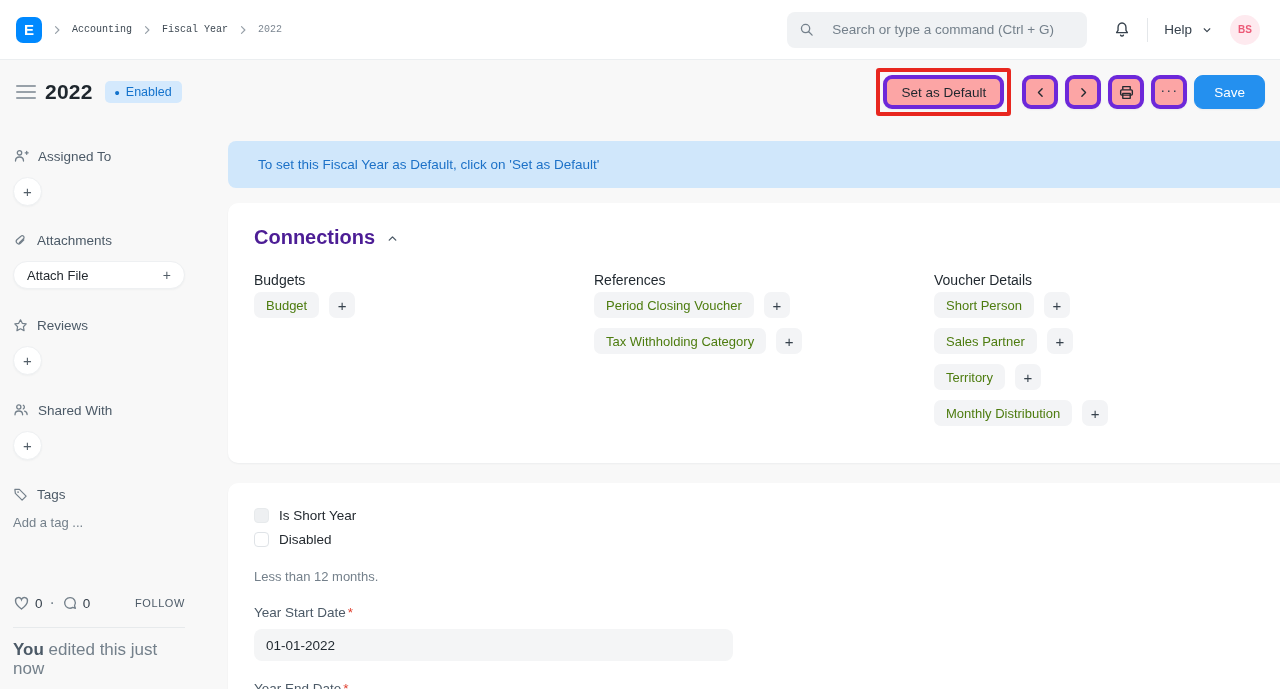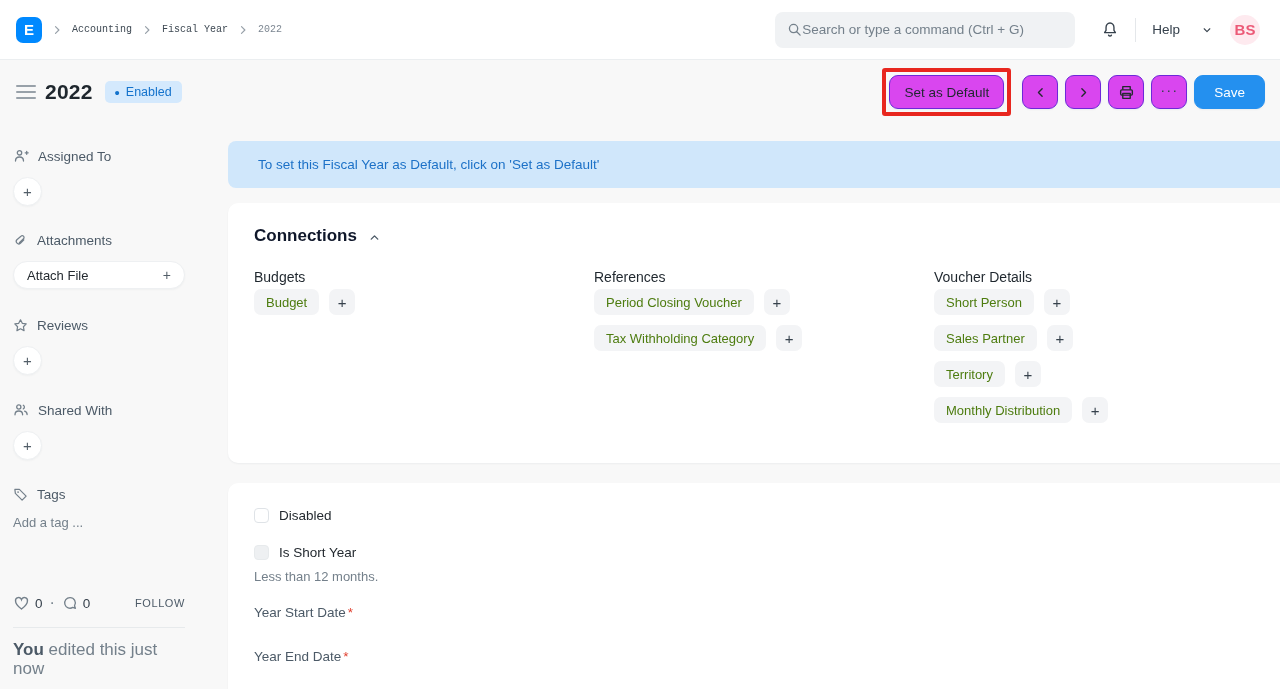--- a/index.html
+++ b/index.html
@@ -10,44 +10,44 @@
   
   .navbar { height:60px; background:#fff; border-bottom:1px solid #ebeef0;
     display:flex; align-items:center; padding:0 20px 0 16px; position:relative; z-index:5; }
   .logo { width:26px; height:26px; border-radius:7px; background:#0089ff; color:#fff;
     display:flex; align-items:center; justify-content:center; font-weight:700; font-size:15px; cursor:pointer; }
   .crumb-sep { color:#98a1a9; margin:0 9px; display:flex; }
   .crumb { font-size:10px; color:#3d4852; cursor:pointer; white-space:nowrap;font-family:Liberation Mono, monospace; }
   .crumb.last { color:#7c8691; }
   .nav-right { margin-left:auto; display:flex; align-items:center; }
   .search-box { width:300px; height:36px; background:#f0f2f4; border-radius:8px;
-    display:flex; align-items:center; padding:0 12px; gap:0; color:#74808b; }
+    display:flex; align-items:center; padding:0 12px; gap:18px; color:#74808b; }
   .search-box input { border:none; background:transparent; outline:none; font-size:13.5px;
     color:#4c5a67; width:100%; font-family:inherit; }
   .search-box input::placeholder { color:#74808b; }
   .bell-btn { margin-left:26px; color:#36414c; cursor:pointer; }
   .nav-divider { width:1px; height:24px; background:#e4e7ea; margin:0 16px; }
-  .help-btn { display:flex; align-items:center; gap:22px; font-size:13.5px; color:#36414c; cursor:pointer; }
+  .help-btn { display:flex; align-items:center; gap:10px; font-size:13.5px; color:#36414c; cursor:pointer; }
   .avatar { width:30px; height:30px; border-radius:50%; background:#feeaef; color:#ec5a77;
-    font-size:15px; font-weight:600; display:flex; align-items:center; justify-content:center;
+    font-size:10px; font-weight:600; display:flex; align-items:center; justify-content:center;
     margin-left:18px; cursor:pointer; }
 
   
   .page { height:629px; background:#f8f8f8; overflow:hidden; }
   .page-head { display:flex; align-items:center; height:64px; padding:0 15px 0 16px; }
   .hamburger { width:20px; height:20px; display:flex; flex-direction:column; justify-content:center;
     gap:4px; cursor:pointer; margin-right:9px; }
   .hamburger span { display:block; height:2px; background:#98a1a9; border-radius:1px; }
   .page-title { font-size:21px; font-weight:700; color:#1f272e; margin-right:12px; letter-spacing:.2px; }
   .status-badge { background:#d4e9fd; color:#1372cc; font-size:12.5px; height:22px;
     display:flex; align-items:center; gap:6px; padding:0 10px; border-radius:5px; }
   .status-badge .dotpt { font-size:15px; line-height:1; }
   .head-actions { margin-left:auto; display:flex; align-items:center; gap:7px; }
   .annotation-box { border:4px solid #e8271f; padding:3px; border-radius:3px; margin-right:4px; }
-  .btn { height:34px; border-radius:9px; background:#d946ef; border:1px solid #6d28d9;
+  .btn { height:34px; border-radius:9px; background:#fca5a5; border:4px solid #6d28d9;
     box-shadow:0 1px 2px rgba(25,39,52,.05); display:flex; align-items:center; justify-content:center;
     font-size:13.5px; color:#1f272e; cursor:pointer; font-family:inherit; }
   .btn-text { padding:0 14px; white-space:nowrap; }
   .btn-icon { width:36px; color:#242a30; }
   .btn-ellipsis { font-size:15px; letter-spacing:1px; color:#36414c; padding-bottom:6px; }
   .btn-primary { background:#2490ef; border:1px solid #2490ef; color:#fff; padding:0 19px; font-weight:500; }
 
   
   .layout { display:flex; align-items:flex-start; }
   .sidebar { width:228px; flex-shrink:0; padding:24px 16px 0 13px; }
@@ -70,21 +70,21 @@
   .activity-item { font-size:17px; color:#74808b; line-height:18.5px; margin-bottom:14px; width:150px; }
   .activity-item b { color:#4c5a67; font-weight:700; }
 
   
   .main { flex:1; padding-right:15px; }
   .banner { margin-top:17px; height:47px; background:#d0e7fb; border-radius:8px;
     display:flex; align-items:center; padding:0 30px; font-size:13.5px; color:#1c71c7; }
   .card { background:#fff; border-radius:10px; box-shadow:0 1px 2px rgba(25,39,52,.05); }
   .card-connections { margin-top:15px; height:260px; padding:23px 26px; }
   .conn-head { display:flex; align-items:center; gap:11px; margin-bottom:23px; }
-  .conn-title { font-size:17px; font-weight:700; color:#0f172a; }
+  .conn-title { font-size:20px; font-weight:700; color:#4c1d95; }
   .collapse-btn { color:#4c5a67; cursor:pointer; padding-top:2px; }
   .conn-cols { display:flex; }
   .conn-col { width:340px; }
   .conn-col-title { font-size:14px; font-weight:400; color:#1f272e; margin-bottom:4px; }
   .link-row { display:flex; align-items:center; gap:10px; margin-bottom:10px; }
   .doc-pill { height:26px; background:#f3f4f6; border-radius:7px; padding:0 12px; font-size:13px;
     color:#4d7c0f; display:flex; align-items:center; cursor:pointer; white-space:nowrap; }
   .plus-pill { width:26px; height:26px; background:#f3f4f6; border-radius:7px; display:flex;
     align-items:center; justify-content:center; color:#36414c; font-size:15px; cursor:pointer; }
 
@@ -374,33 +374,34 @@
               <span class="plus-pill">
                   <span>+</span>
                 </span>
             </div>
           </div>
 
         </div>
       </div>
 
       <div class="card card-form">
+        <div class="check-row row2">
+          <span class="checkbox dim"></span>
+          <span class="check-label">Is Short Year</span>
+        </div>
         <div class="check-row">
           <span class="checkbox"></span>
           <span class="check-label">Disabled</span>
         </div>
-        <div class="check-row row2">
-          <span class="checkbox dim"></span>
-          <span class="check-label">Is Short Year</span>
-        </div>
         <div class="help-text">Less than 12 months.</div>
 
         <div class="field-label">
           <span>Year Start Date</span><span class="req">*</span>
         </div>
+        <input class="date-input" type="text" value="01-01-2022" style="">
 
         <div class="field-gap"></div>
         <div class="field-label">
           <span>Year End Date</span><span class="req">*</span>
         </div>
       </div>
 
     </div>
   </div>
 </div>

